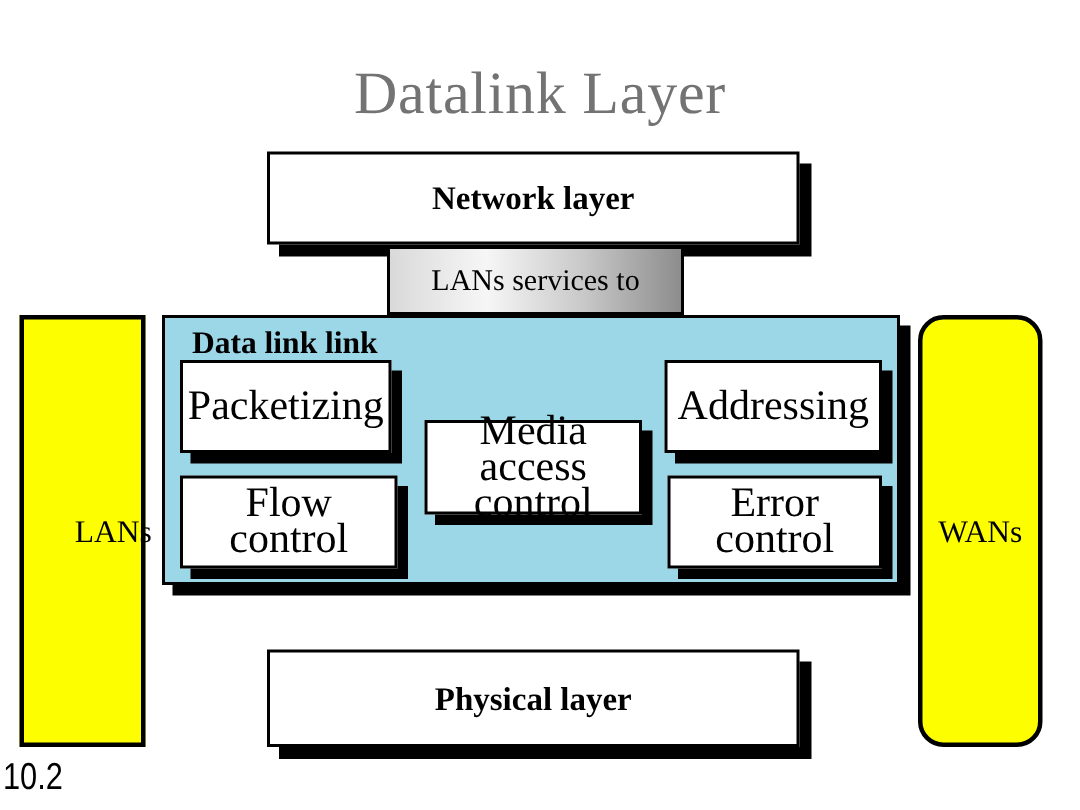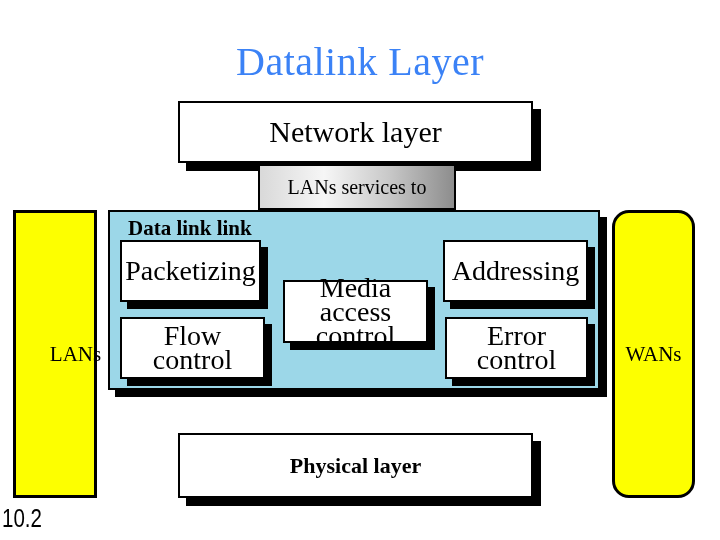--- a/index.html
+++ b/index.html
@@ -4,32 +4,32 @@
 <style>
   html,body { margin:0; padding:0; background:#fff; }
   .stage {
     position:relative; width:720px; height:540px; background:#ffffff;
     font-family:"Liberation Serif","DejaVu Serif",serif; color:#000;
     overflow:hidden;
   }
   .slide-title {
     position:absolute; top:40px; left:0; width:720px;
     text-align:center; font-size:40px; line-height:44px;
-    color:#3b82f6; letter-spacing:0.5px;
+    color:#737373; letter-spacing:0.5px;
   }
   
   .wbox {
     position:absolute; box-sizing:border-box;
     background:#ffffff; border:2px solid #000;
     box-shadow:8px 8px 0 0 #000;
     display:flex; align-items:center; justify-content:center;
     text-align:center;
   }
   .network-box  { left:178px; top:101px; width:355px; height:62px; z-index:3;
-                  font-weight:normal; font-size:30px; }
+                  font-weight:bold; font-size:22px; }
   .physical-box { left:178px; top:433px; width:355px; height:65px; z-index:5;
                   font-weight:bold; font-size:22px; }
   
   .grad-box {
     position:absolute; box-sizing:border-box;
     border:2px solid #000;
     background:linear-gradient(90deg,#d9d9d9 0%,#f6f6f6 33%,#c9c9c9 66%,#8d8d8d 100%);
     display:flex; align-items:center; justify-content:center;
     font-size:20px; z-index:4; text-align:center;
   }

